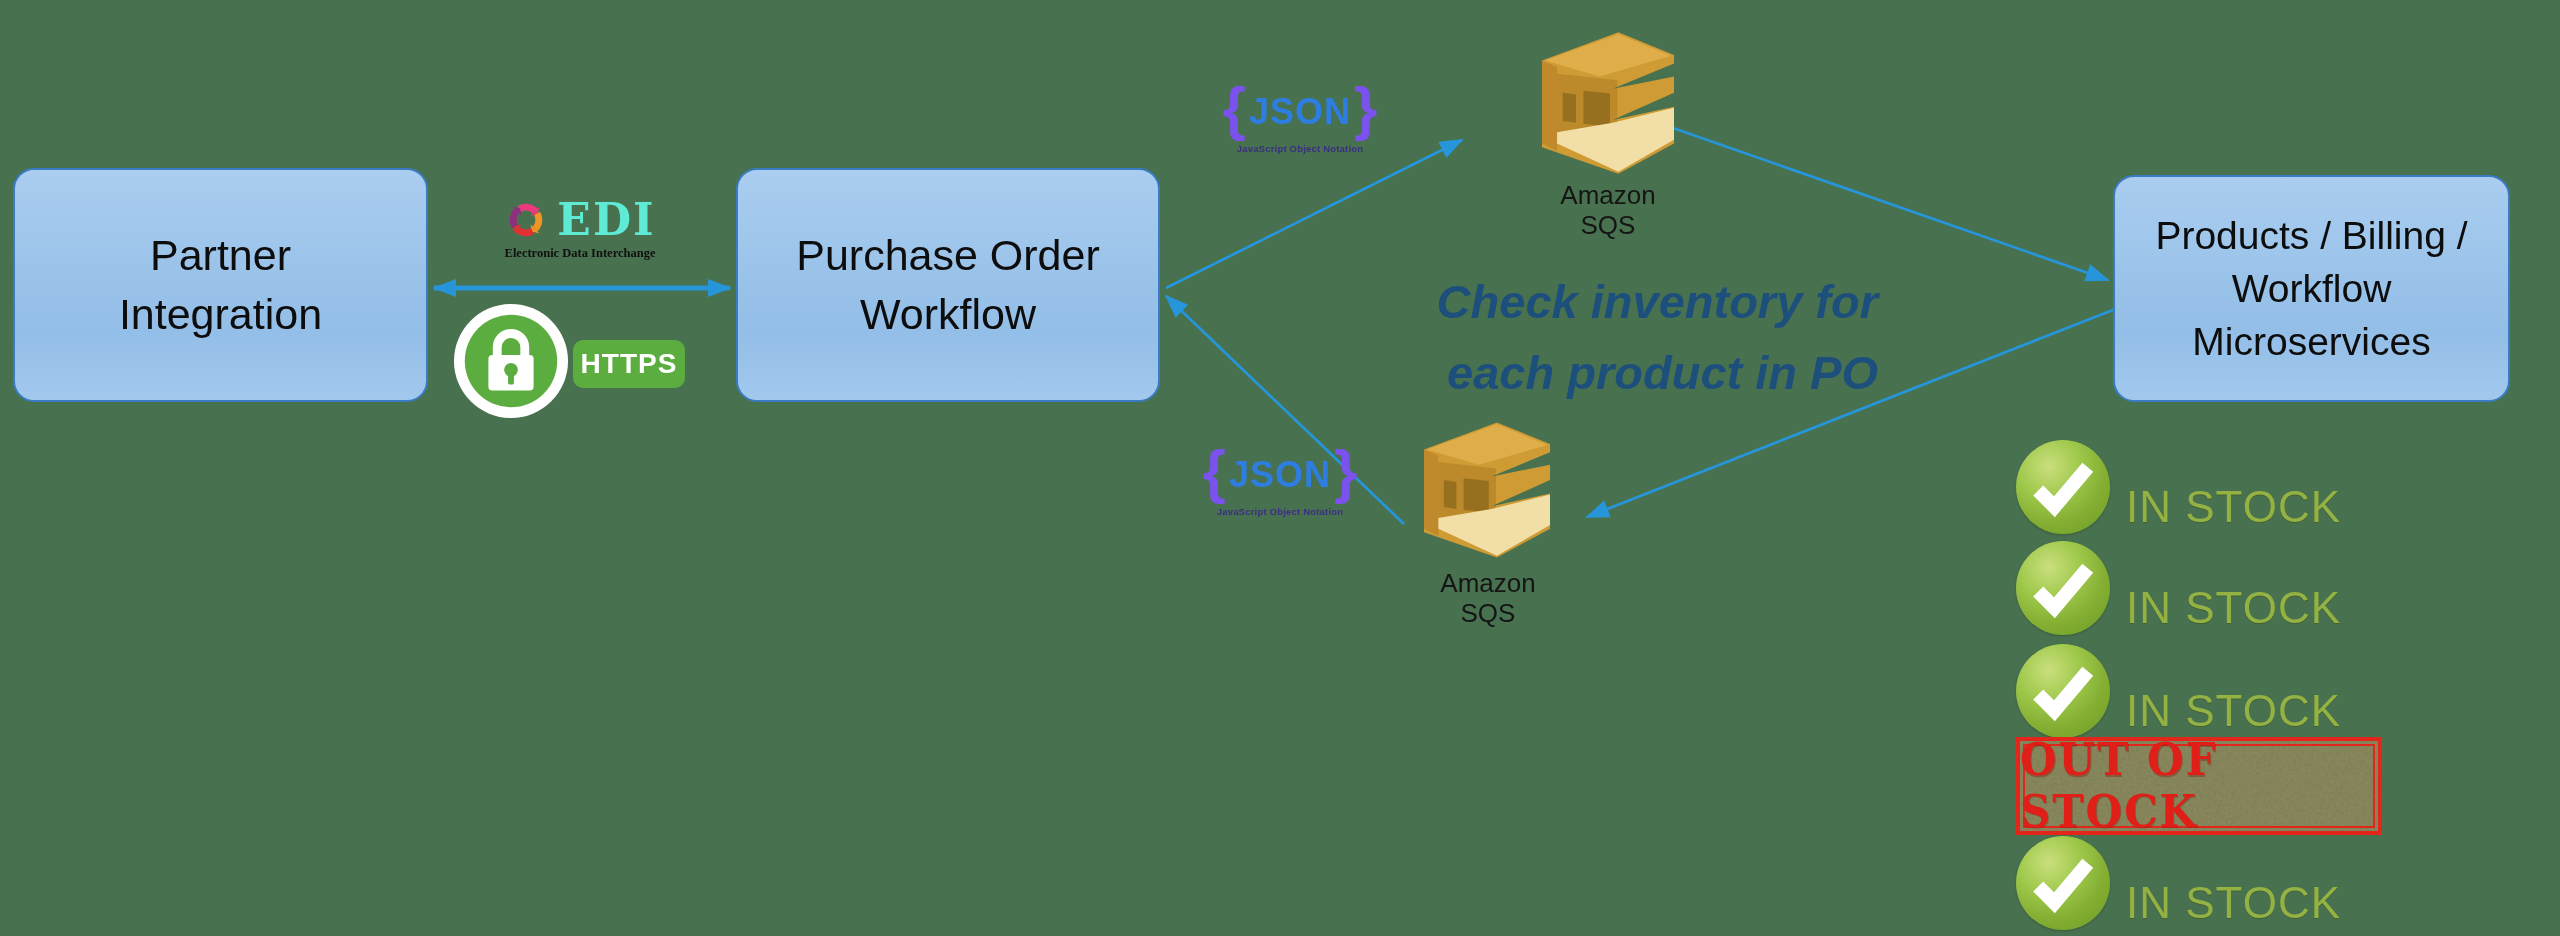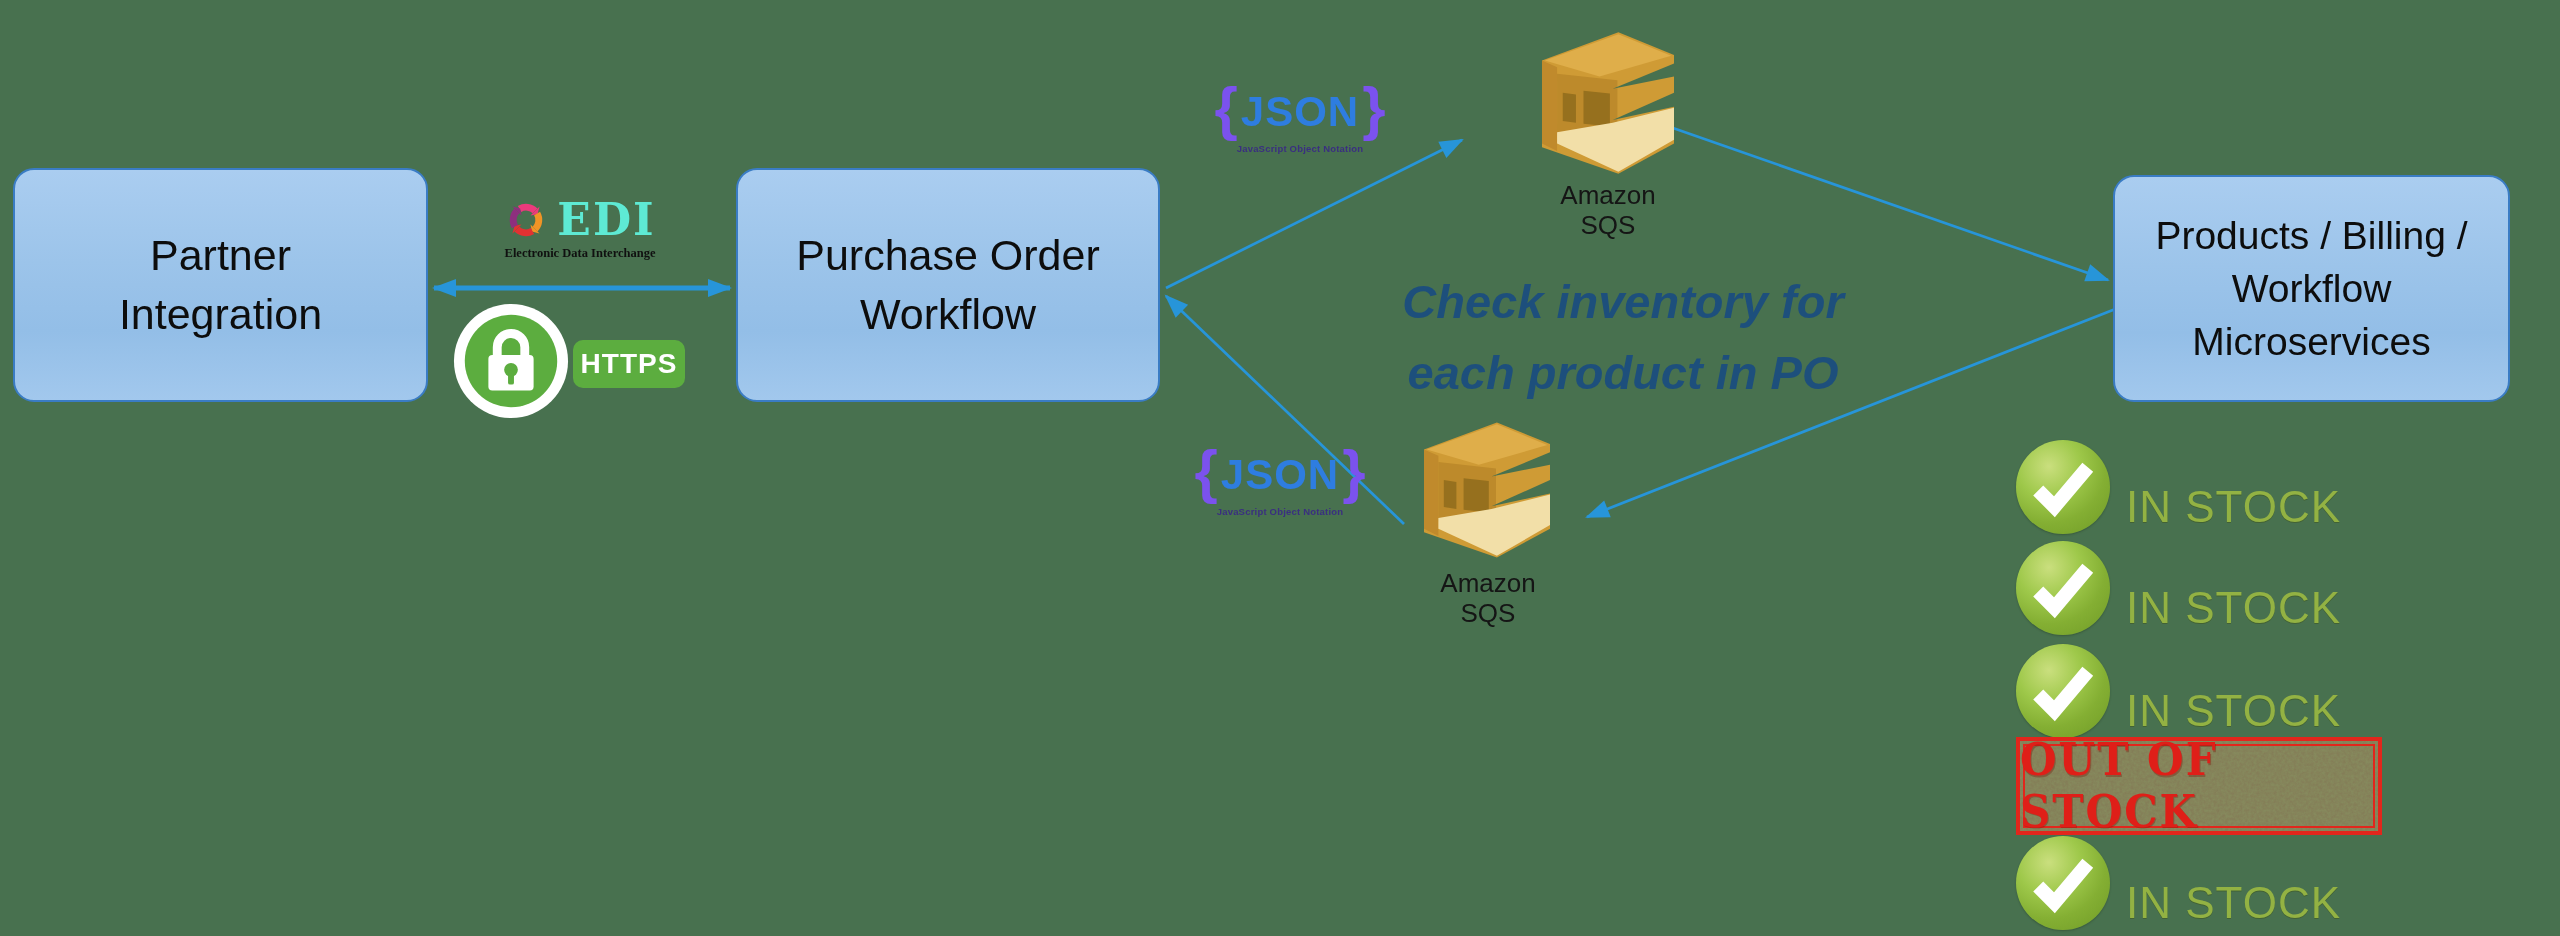--- a/index.html
+++ b/index.html
@@ -55,34 +55,34 @@
   #https-badge{position:absolute;left:573px;top:340px;width:112px;height:48px;z-index:2;
     background:var(--color-https-green);border-radius:10px;color:#fff;
     font-weight:700;font-size:28px;letter-spacing:1px;
     display:flex;align-items:center;justify-content:center;}
 
   
   .json-logo{position:absolute;width:220px;z-index:2;display:flex;flex-direction:column;align-items:center;}
   .json-row{display:flex;align-items:center;line-height:1;}
   .json-brace{font-size:60px;font-weight:700;color:var(--color-json-brace-purple);
     position:relative;top:-3px;}
-  .json-word{font-size:42px;font-weight:700;color:var(--color-json-blue);
+  .json-word{font-size:36px;font-weight:700;color:var(--color-json-blue);
     letter-spacing:1px;padding:0 3px;}
   .json-sub{font-size:9.5px;font-weight:700;color:#3a2f80;margin-top:1px;letter-spacing:0.2px;text-align:right;}
 
   
   .sqs-icon{position:absolute;z-index:2;}
   .sqs-label{position:absolute;width:220px;z-index:2;text-align:center;
     font-weight:400;font-size:26px;line-height:30px;color:#151515;}
 
   
   #note{position:absolute;left:1368px;top:266px;width:510px;z-index:2;text-align:center;
     font-style:italic;font-weight:600;font-size:47px;line-height:71px;
     color:var(--color-note-blue);}
-  #note span{display:block;}
+  #note span{display:block;text-align:right;}
 
   
   .stock-row{position:absolute;left:2016px;z-index:2;display:flex;align-items:center;gap:16px;}
   .check-circle{width:94px;height:94px;border-radius:50%;flex:0 0 auto;
     background:radial-gradient(circle at 35% 28%,#cadf7e 0%,#9ec84a 35%,#84af33 62%,#6f9a26 100%);
     box-shadow:0 1px 2px rgba(30,50,25,0.35);
     display:flex;align-items:center;justify-content:center;}
   .stock-label{font-size:44px;letter-spacing:1px;color:var(--color-stock-green);
     text-shadow:0 1px 0 rgba(60,80,20,0.45);margin-top:39px;}
 

